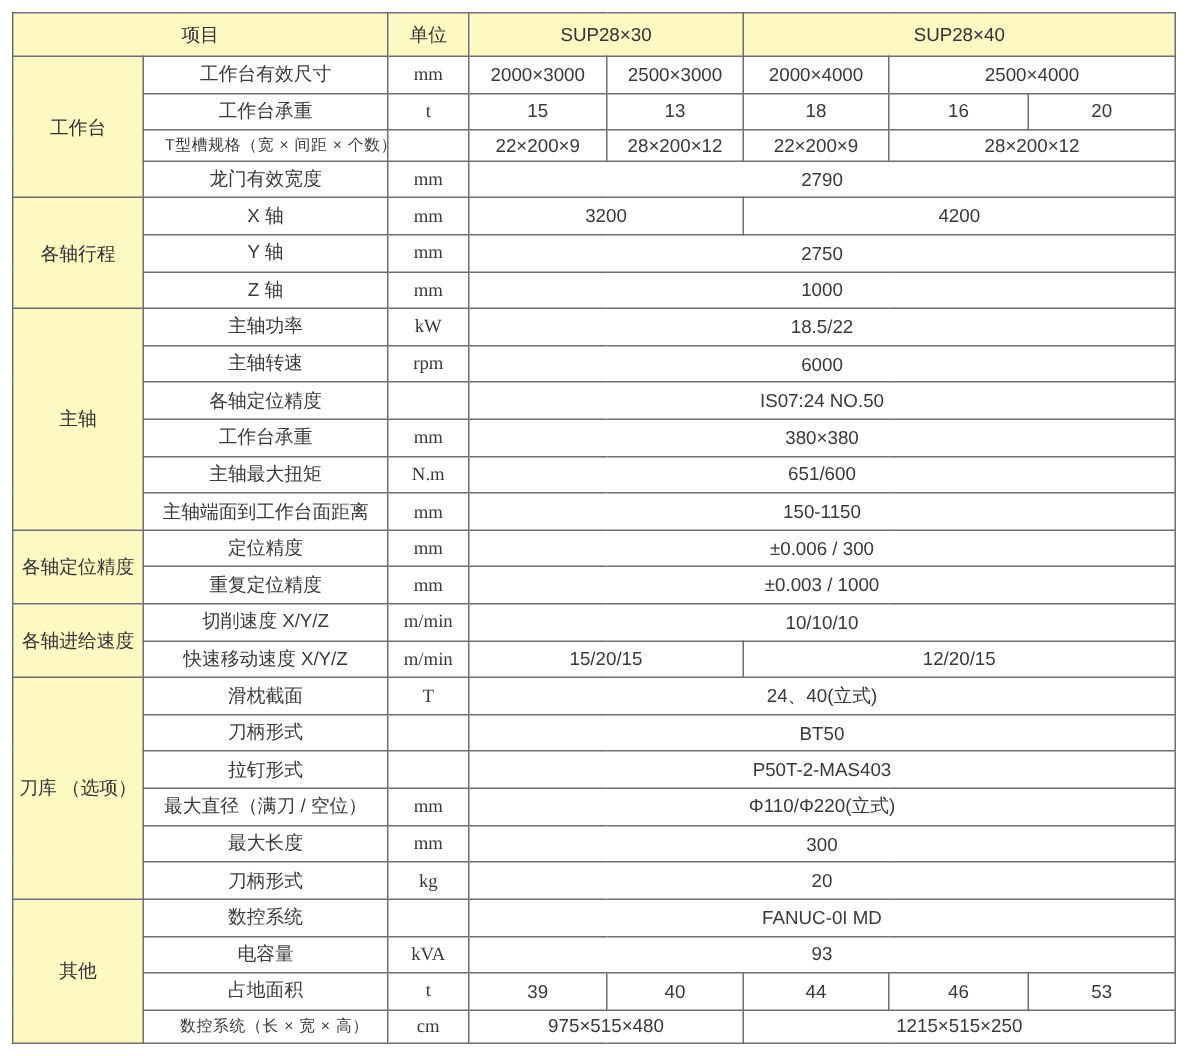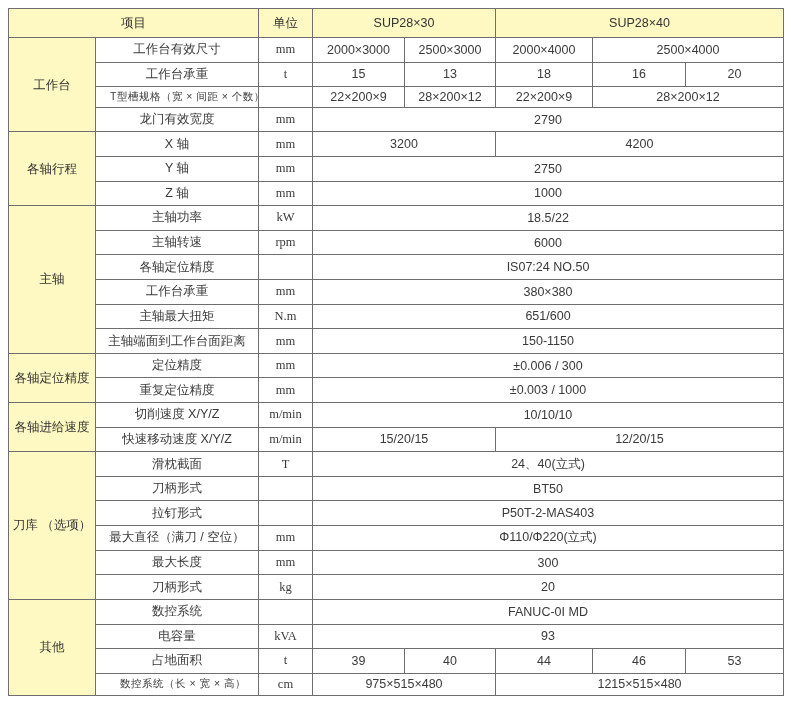--- a/index.html
+++ b/index.html
@@ -213,17 +213,17 @@
       <td class="val">39</td>
       <td class="val">40</td>
       <td class="val">44</td>
       <td class="val">46</td>
       <td class="val">53</td>
     </tr>
     <tr>
       <td class="item small">数控系统（长 × 宽 × 高）</td>
       <td class="unit">cm</td>
       <td class="val" colspan="2">975×515×480</td>
-      <td class="val" colspan="3">1215×515×480</td>
+      <td class="val" colspan="3">1215×515×250</td>
     </tr>
   </tbody>
 </table>
 </div>
 
 </body></html>

